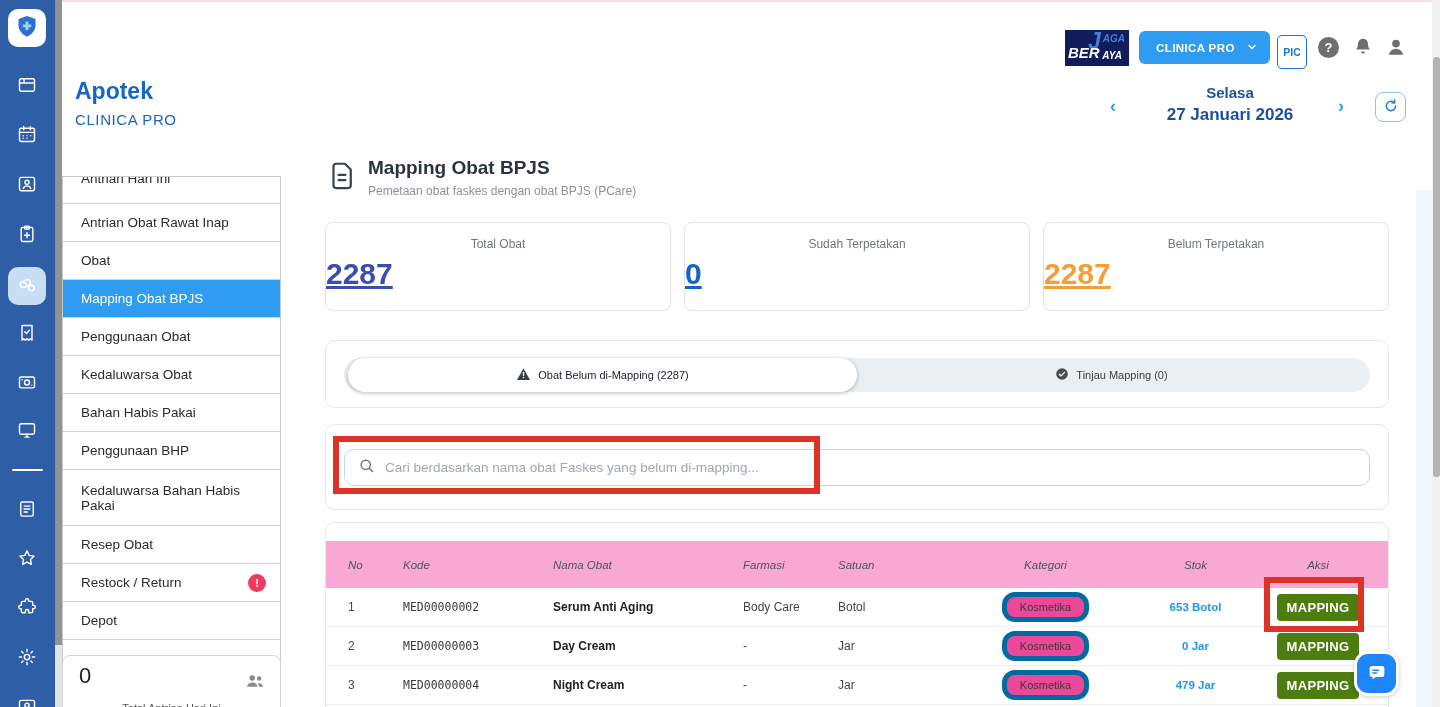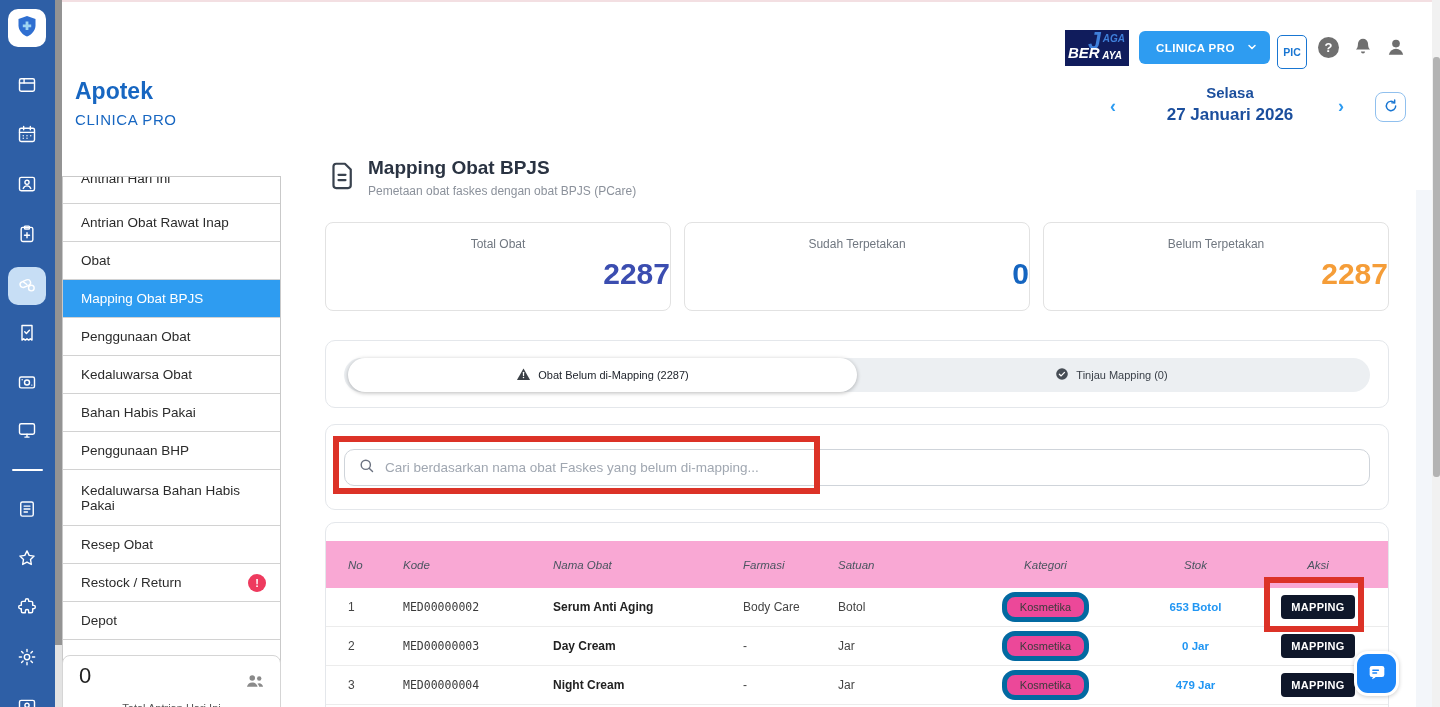--- a/index.html
+++ b/index.html
@@ -68,21 +68,21 @@
 
   
   .right-strip { left:1416px; top:190px; width:16px; height:517px; background:#f3f6fa; }
 
   .page-title { left:368px; top:157px; font-size:19px; font-weight:bold; color:#2a3342; }
   .page-sub   { left:368px; top:184px; font-size:12px; color:#8b919b; }
   .title-ic { left:328px; top:160px; }
 
   .stat-card { top:222px; width:346px; height:89px; background:#fff; border:1px solid #e2e2e2; border-radius:8px; }
   .stat-label { position:absolute; top:14px; width:100%; text-align:center; font-size:12px; color:#707780; }
-  .stat-value { position:absolute; top:34px; width:100%; text-align:right; font-size:30px; font-weight:bold; }
+  .stat-value { position:absolute; top:34px; width:100%; text-align:left; font-size:30px; font-weight:bold;text-decoration:underline; }
 
   .tab-card { left:325px; top:340px; width:1064px; height:68px; background:#fff; border:1px solid #e4e7eb; border-radius:10px; }
   .tab-track { position:absolute; left:18px; top:17px; width:1026px; height:34px; background:#eceff2; border-radius:20px; }
   .tab-seg { position:absolute; top:0; height:34px; display:flex; align-items:center; justify-content:center;
     gap:7px; font-size:11px; color:#3a4049; cursor:pointer; }
   .tab-seg.active { background:#fff; border-radius:18px; box-shadow:0 1px 4px rgba(0,0,0,.28);
     font-weight:normal; color:#21262e; }
 
   .search-card { left:325px; top:424px; width:1064px; height:86px; background:#fff; border:1px solid #e4e7eb; border-radius:10px; }
   .search-box { position:absolute; left:18px; top:24px; width:1026px; height:37px; border:1px solid #cfd4da;
@@ -97,22 +97,22 @@
     align-items:center; padding:0 0 0 22px; }
   .t-head { position:absolute; left:0; top:18px; width:100%; height:47px; background:#f9a8d4;
     font-size:11.5px; color:#4a5560;font-style:italic; }
   .t-row { position:absolute; left:0; width:100%; height:39px; border-bottom:1px solid #ececec; font-size:12px; color:#444; }
   .c-center { text-align:center; }
   .kode { font-family:"DejaVu Sans Mono", monospace; font-size:11.5px; color:#3a3a3a; }
   .nama { font-weight:bold; color:#222; }
   .chip { display:inline-block; border:5px solid #0369a1; border-radius:13px; padding:4px 13px;
     font-size:11px; color:#3b3b3b; background:#ec4899; }
   .stok { color:#2196f3; font-weight:bold; font-size:11.5px; }
-  .map-btn { background:#0f172a; color:#fff; border:none; border-radius:4px; font-weight:bold;
-    font-size:11px; letter-spacing:.3px; padding:6px 10px; cursor:pointer; font-family:"Liberation Sans", sans-serif; }
+  .map-btn { background:#4d7c0f; color:#fff; border:none; border-radius:4px; font-weight:bold;
+    font-size:13px; letter-spacing:.3px; padding:6px 10px; cursor:pointer; font-family:"Liberation Sans", sans-serif; }
 
   
   .anno { border:6px solid #dc3227; z-index:50; pointer-events:none; }
   .chat-btn { left:1354px; top:651px; width:45px; height:45px; background:#1d86f8; border:3px solid #fff;
     border-radius:14px; z-index:40; display:flex; align-items:center; justify-content:center;
     box-shadow:0 1px 4px rgba(0,0,0,.2); cursor:pointer; }
 
   .main-scroll { left:1432px; top:0; width:8px; height:707px; background:#f1f1f1; z-index:60; }
   .main-thumb { left:1433px; top:57px; width:7px; height:420px; background:#b3b3b3; border-radius:3px; z-index:61; }
 </style>

